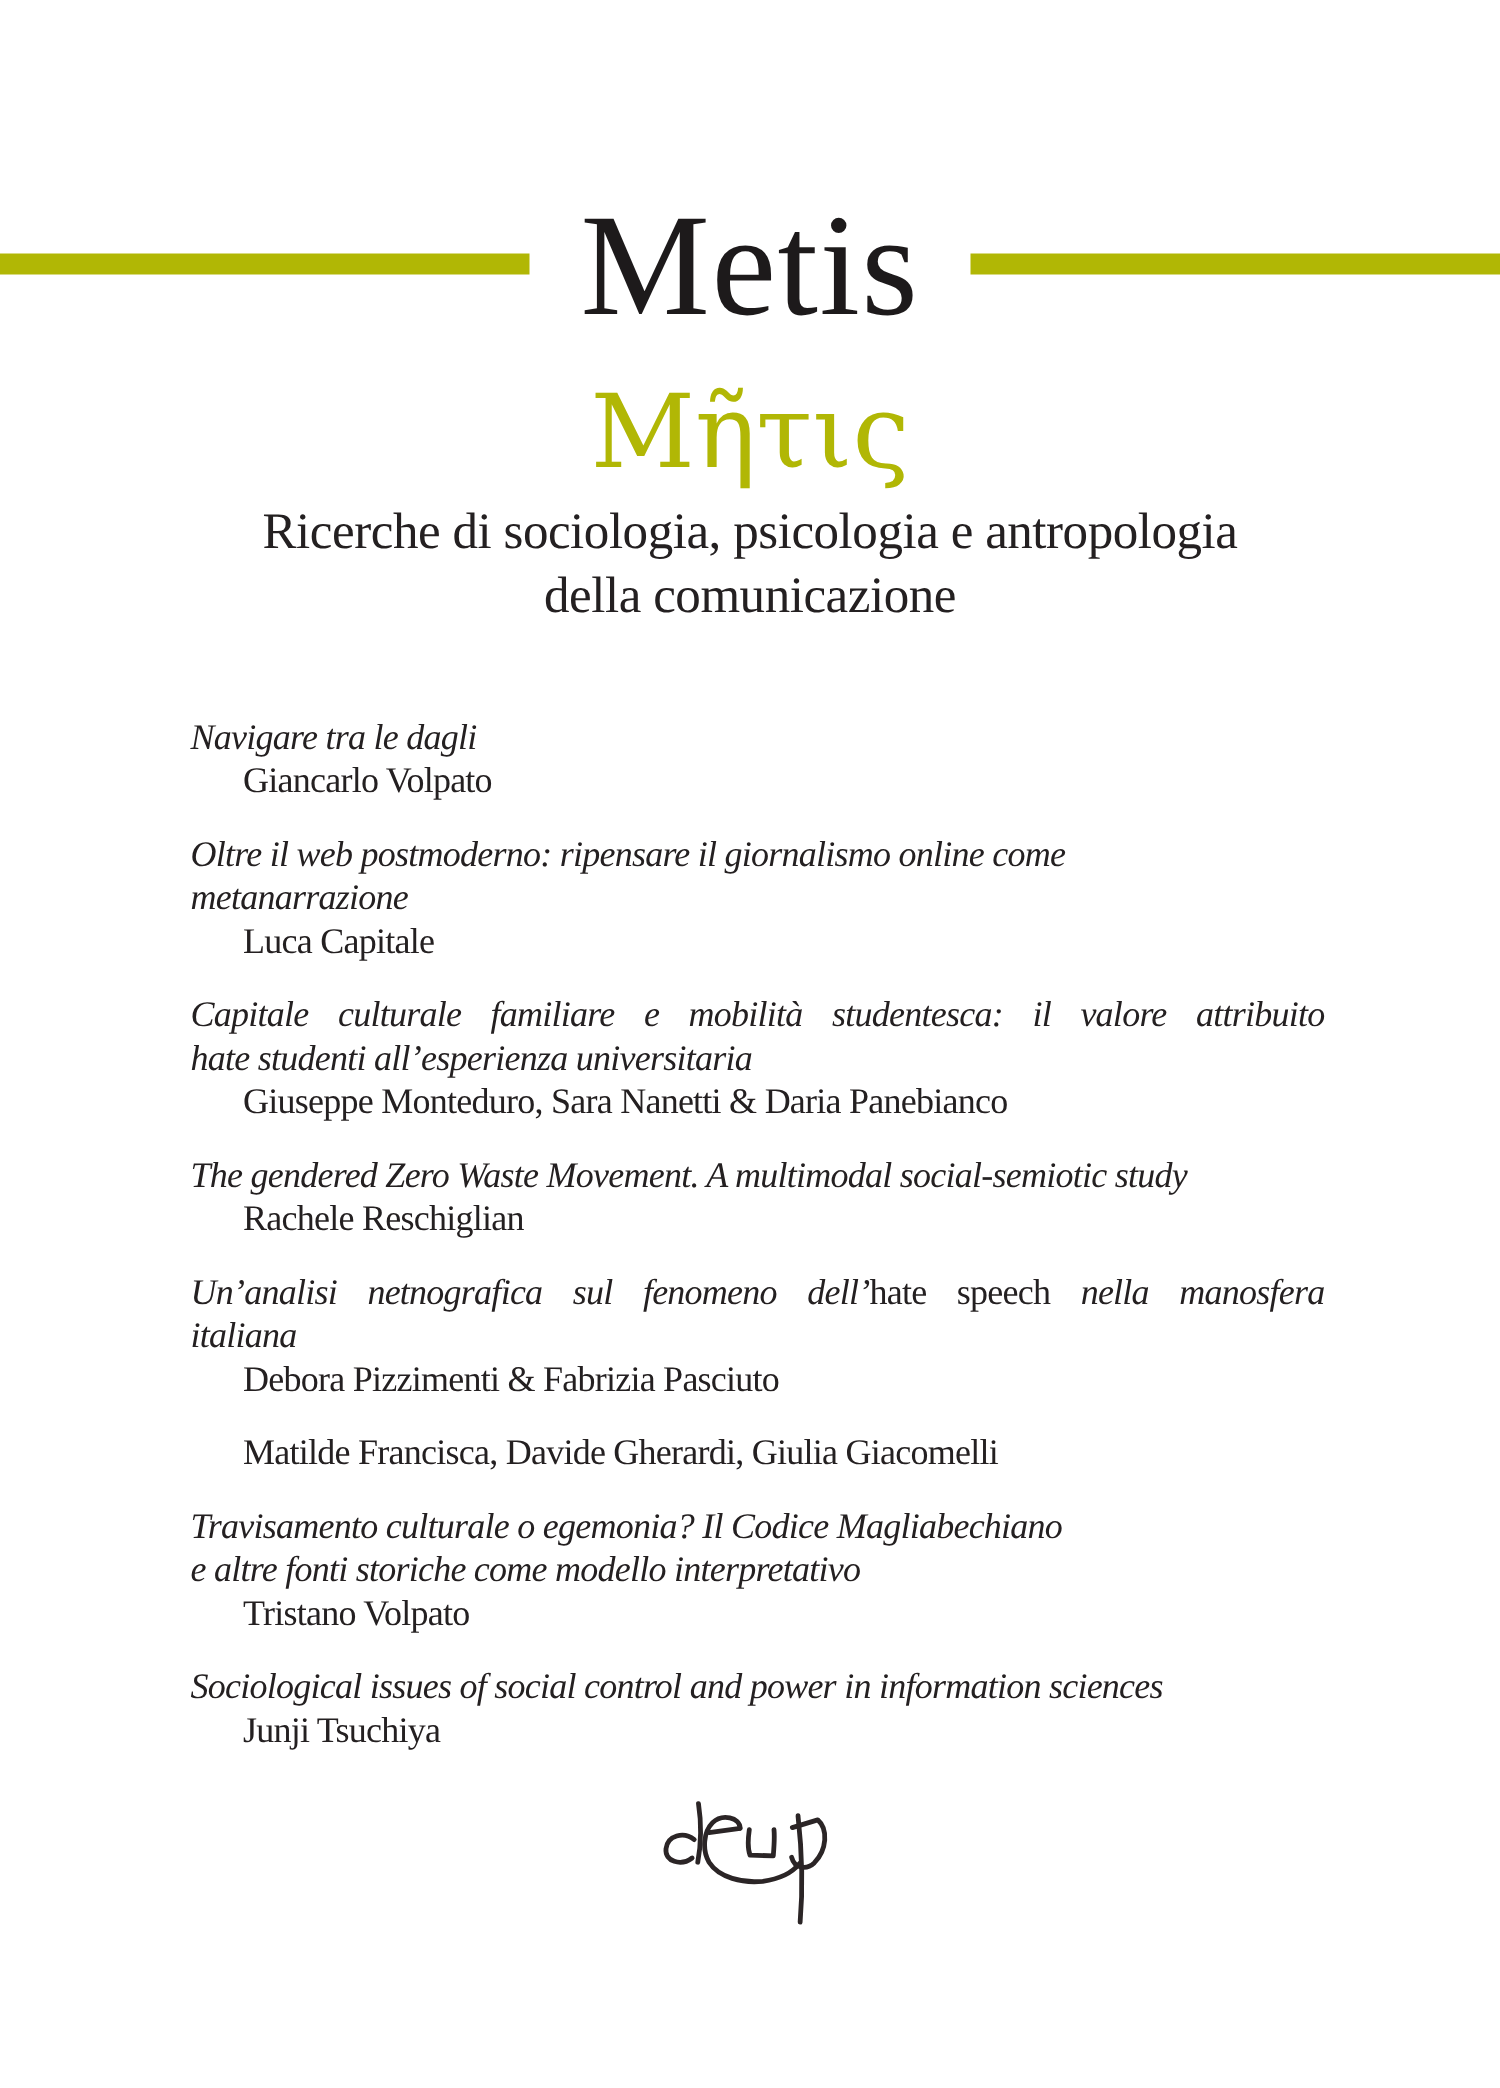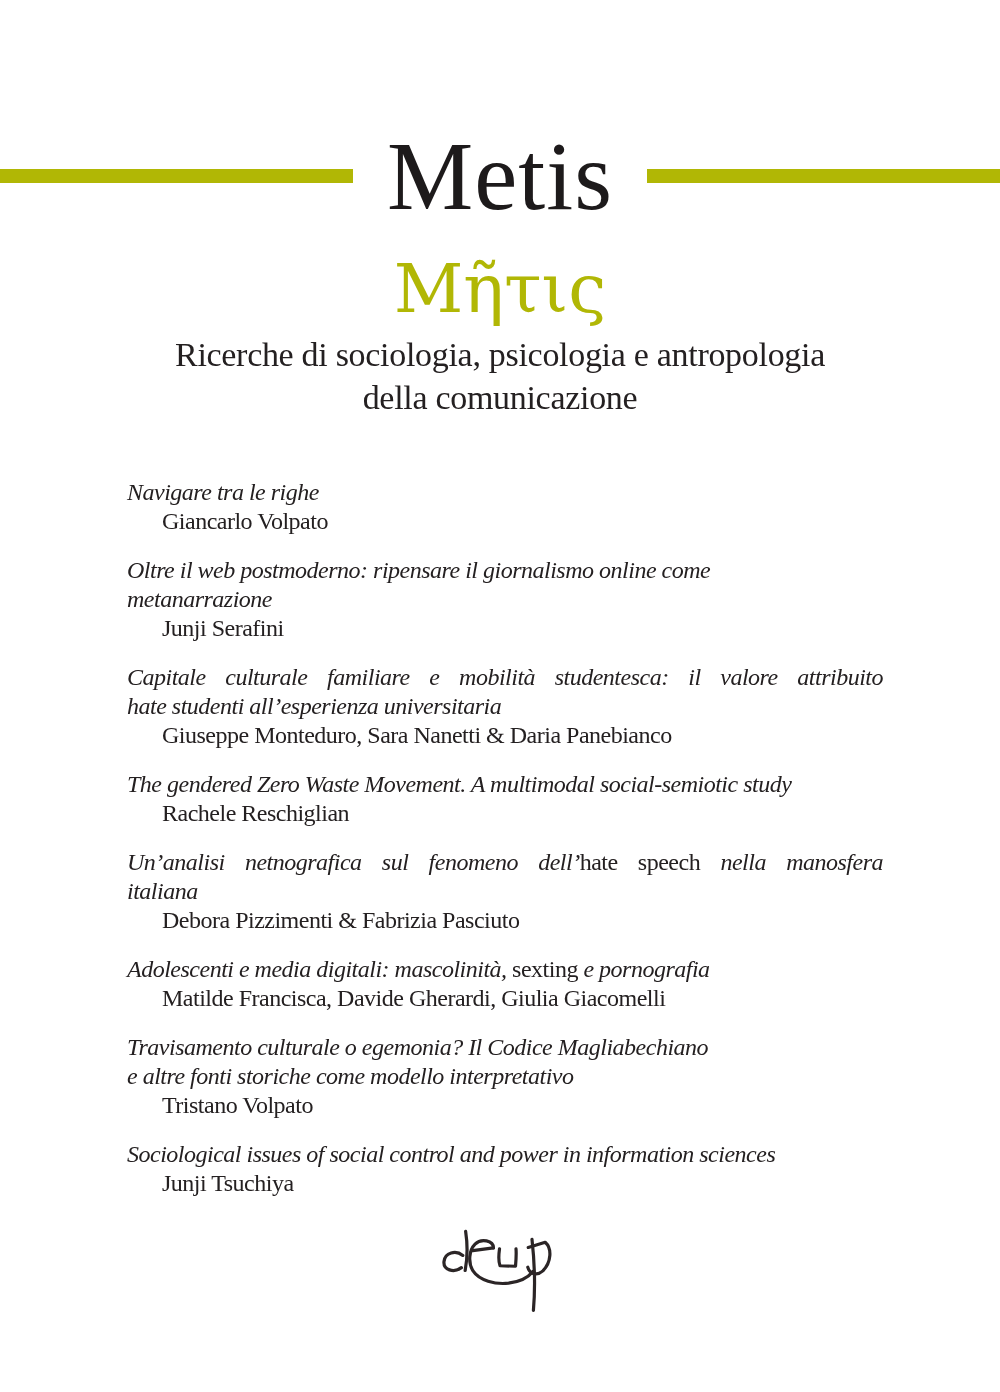--- a/index.html
+++ b/index.html
@@ -108,44 +108,43 @@
     </div>
     <div class="greek-title">Μῆτις</div>
     <div class="subtitle">
       <div>Ricerche di sociologia, psicologia e antropologia</div>
       <div>della comunicazione</div>
     </div>
   </header>
 
   <main class="toc" id="toc">
       <div class="entry">
-        <div class="title-line"><span class="it">Navigare tra le righe</span></div>
+        <div class="title-line"><span class="it">Navigare tra le dagli</span></div>
         <div class="authors">Giancarlo Volpato</div>
       </div>
       <div class="entry">
         <div class="title-line"><span class="it">Oltre il web postmoderno: ripensare il giornalismo online come</span></div>
         <div class="title-line"><span class="it">metanarrazione</span></div>
-        <div class="authors">Junji Serafini</div>
+        <div class="authors">Luca Capitale</div>
       </div>
       <div class="entry">
         <div class="title-line just"><span class="it">Capitale culturale familiare e mobilità studentesca: il valore attribuito</span></div>
         <div class="title-line"><span class="it">hate studenti all’esperienza universitaria</span></div>
         <div class="authors">Giuseppe Monteduro, Sara Nanetti &amp; Daria Panebianco</div>
       </div>
       <div class="entry">
         <div class="title-line"><span class="it">The gendered Zero Waste Movement. A multimodal social-semiotic study</span></div>
         <div class="authors">Rachele Reschiglian</div>
       </div>
       <div class="entry">
         <div class="title-line just"><span class="it">Un’analisi netnografica sul fenomeno dell’</span><span class="rm">hate speech</span><span class="it"> nella manosfera</span></div>
         <div class="title-line"><span class="it">italiana</span></div>
         <div class="authors">Debora Pizzimenti &amp; Fabrizia Pasciuto</div>
       </div>
       <div class="entry">
-        <div class="title-line"><span class="it">Adolescenti e media digitali: mascolinità, </span><span class="rm">sexting</span><span class="it"> e pornografia</span></div>
         <div class="authors">Matilde Francisca, Davide Gherardi, Giulia Giacomelli</div>
       </div>
       <div class="entry">
         <div class="title-line"><span class="it">Travisamento culturale o egemonia? Il Codice Magliabechiano</span></div>
         <div class="title-line"><span class="it">e altre fonti storiche come modello interpretativo</span></div>
         <div class="authors">Tristano Volpato</div>
       </div>
       <div class="entry">
         <div class="title-line"><span class="it">Sociological issues of social control and power in information sciences</span></div>
         <div class="authors">Junji Tsuchiya</div>

